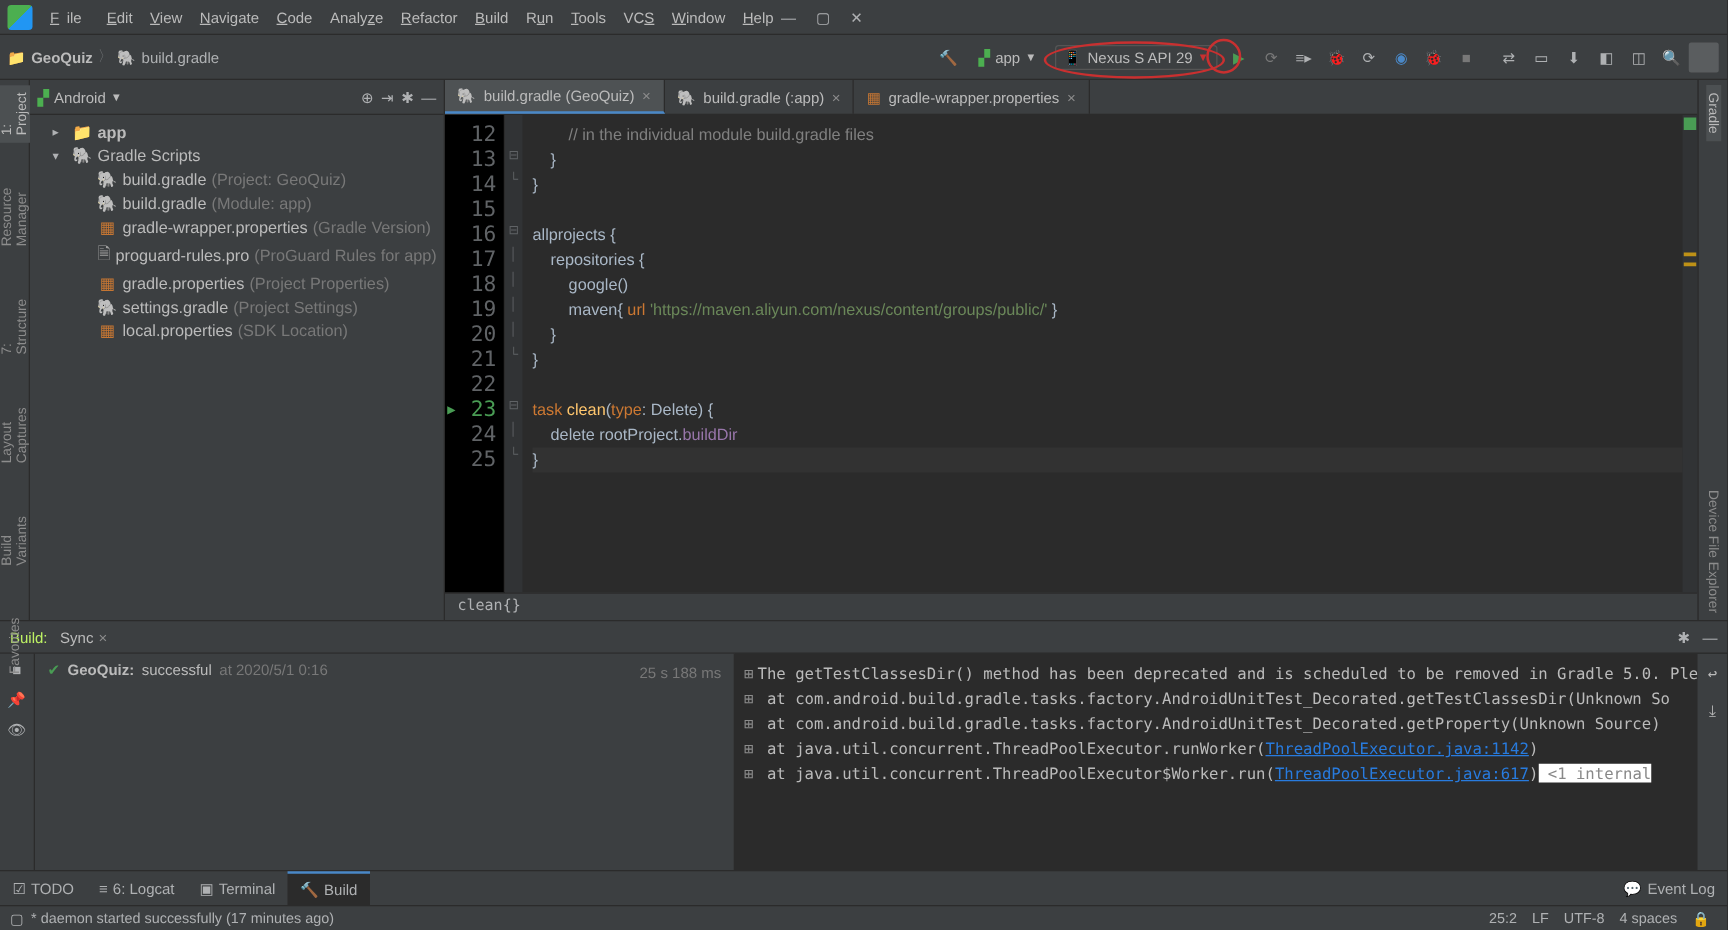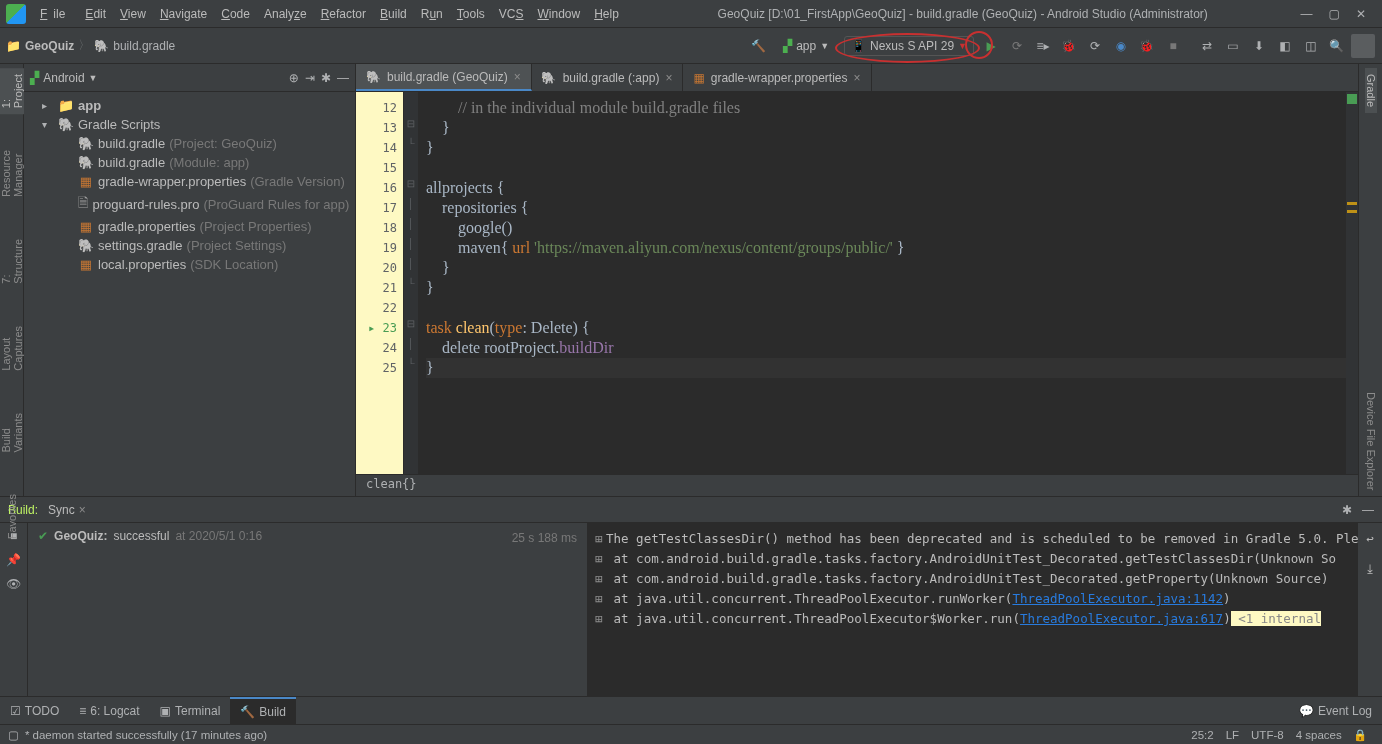--- a/index.html
+++ b/index.html
@@ -36,24 +36,24 @@
 .tree .ind1{padding-left:18px}
 .tree .ind3{padding-left:50px}
 .tree .ico{width:16px;margin:0 4px;text-align:center}
 .tree .dim{color:#787878;margin-left:4px}
 .editor{flex:1;display:flex;flex-direction:column;background:#2b2b2b;min-width:0}
 .tabs{height:28px;background:#3c3f41;border-bottom:1px solid #2b2b2b;display:flex;align-items:stretch}
 .tab{display:flex;align-items:center;padding:0 10px;gap:6px;border-right:1px solid #2b2b2b;color:#bbbbbb;font-size:12px}
 .tab.active{background:#4e5254;border-bottom:2px solid #4a88c7}
 .tab .close{color:#8c8c8c;font-size:12px}
 .code{flex:1;display:flex;overflow:hidden;position:relative}
-.gutter{width:48px;background:#fef9c3;color:#606366;text-align:right;padding:6px 6px 0 0;font-family:Consolas,monospace;font-size:12px;line-height:20px;border-right:1px solid #2b2b2b}
+.gutter{width:48px;background:#000000;color:#606366;text-align:right;padding:6px 6px 0 0;font-family:Consolas,monospace;font-size:17px;line-height:20px;border-right:1px solid #2b2b2b}
 .fold{width:14px;background:#313335;padding-top:6px}
 .fold div{height:20px;font-size:10px;color:#606366;text-align:center}
-.codetext{flex:1;padding:6px 0 0 8px;font-family:Liberation Serif, serif;font-size:16px;line-height:20px;white-space:pre;color:#a9b7c6}
+.codetext{flex:1;padding:6px 0 0 8px;font-family:Liberation Sans, sans-serif;font-size:13px;line-height:20px;white-space:pre;color:#a9b7c6}
 .kw{color:#cc7832}
 .str{color:#6a8759}
 .fn{color:#ffc66d}
 .codetext .curline{background:#323232;display:block}
 .breadcrumb2{height:22px;background:#3c3f41;border-top:1px solid #2b2b2b;padding:2px 10px;font-size:12px;color:#afb1b3;font-family:Consolas,monospace}
 .rightgutter{width:24px;background:#3c3f41;border-left:1px solid #2b2b2b;display:flex;flex-direction:column;align-items:center;padding-top:4px}
 .rightgutter .vlabel{writing-mode:vertical-rl;font-size:11px;color:#8c8c8c;padding:6px 0}
 .errstrip{width:12px;background:#313335;position:relative}
 .errstrip .ok{position:absolute;top:2px;left:1px;width:10px;height:10px;background:#499c54}
 .errstrip .warn{position:absolute;left:1px;width:10px;height:3px;background:#be9117}
@@ -63,21 +63,21 @@
 .buildhead .sync{display:flex;align-items:center;gap:4px}
 .buildhead .gear{margin-left:auto;color:#afb1b3}
 .buildbody{flex:1;display:flex}
 .buildleft{width:28px;background:#3c3f41;display:flex;flex-direction:column;align-items:center;padding-top:6px;gap:10px;color:#afb1b3;border-right:1px solid #2b2b2b}
 .buildtree{width:560px;background:#3c3f41;padding:6px 10px;font-size:12px;border-right:1px solid #2b2b2b;position:relative}
 .buildtree .row{display:flex;align-items:center;gap:6px}
 .buildtree .ok{color:#499c54}
 .buildtree .time{position:absolute;right:10px;top:8px;color:#787878}
 .buildout{flex:1;background:#2b2b2b;font-family:Consolas,monospace;font-size:12.5px;line-height:20px;padding:6px 4px;color:#bbbbbb;overflow:hidden;position:relative}
 .buildout .lnk{color:#287bde;text-decoration:underline}
-.buildout .dimrow{background:#fef9c3;color:#888}
+.buildout .dimrow{background:#ffffff;color:#888}
 .buildout .exp{color:#8c8c8c;display:inline-block;width:14px;text-align:center}
 .bottombar{height:28px;background:#3c3f41;border-top:1px solid #2b2b2b;display:flex;align-items:stretch}
 .bottombar .item{display:flex;align-items:center;padding:0 10px;gap:4px;color:#afb1b3;font-size:12px}
 .bottombar .item.active{background:#2b2b2b;border-top:2px solid #4a88c7}
 .bottombar .spacer{flex:1}
 .status{height:20px;background:#3c3f41;display:flex;align-items:center;padding:0 8px;font-size:11.5px;color:#afb1b3;border-top:1px solid #2b2b2b}
 .status .spacer{flex:1}
 .status .ind{padding:0 6px}
 .folder-ico{color:#87939a}
 .elephant{color:#8c8c8c}
@@ -95,21 +95,20 @@
     <span><u>C</u>ode</span>
     <span>Analy<u>z</u>e</span>
     <span><u>R</u>efactor</span>
     <span><u>B</u>uild</span>
     <span>R<u>u</u>n</span>
     <span><u>T</u>ools</span>
     <span>VC<u>S</u></span>
     <span><u>W</u>indow</span>
     <span><u>H</u>elp</span>
   </div>
-  <div class="title">GeoQuiz [D:\01_FirstApp\GeoQuiz] - build.gradle (GeoQuiz) - Android Studio (Administrator)</div>
   <div class="winbtns">
     <span>—</span>
     <span>▢</span>
     <span>✕</span>
   </div>
 </div>
 
 <div class="toolbar" style="position:relative">
   <div class="crumb">
     <span class="folder-ico">📁</span>

